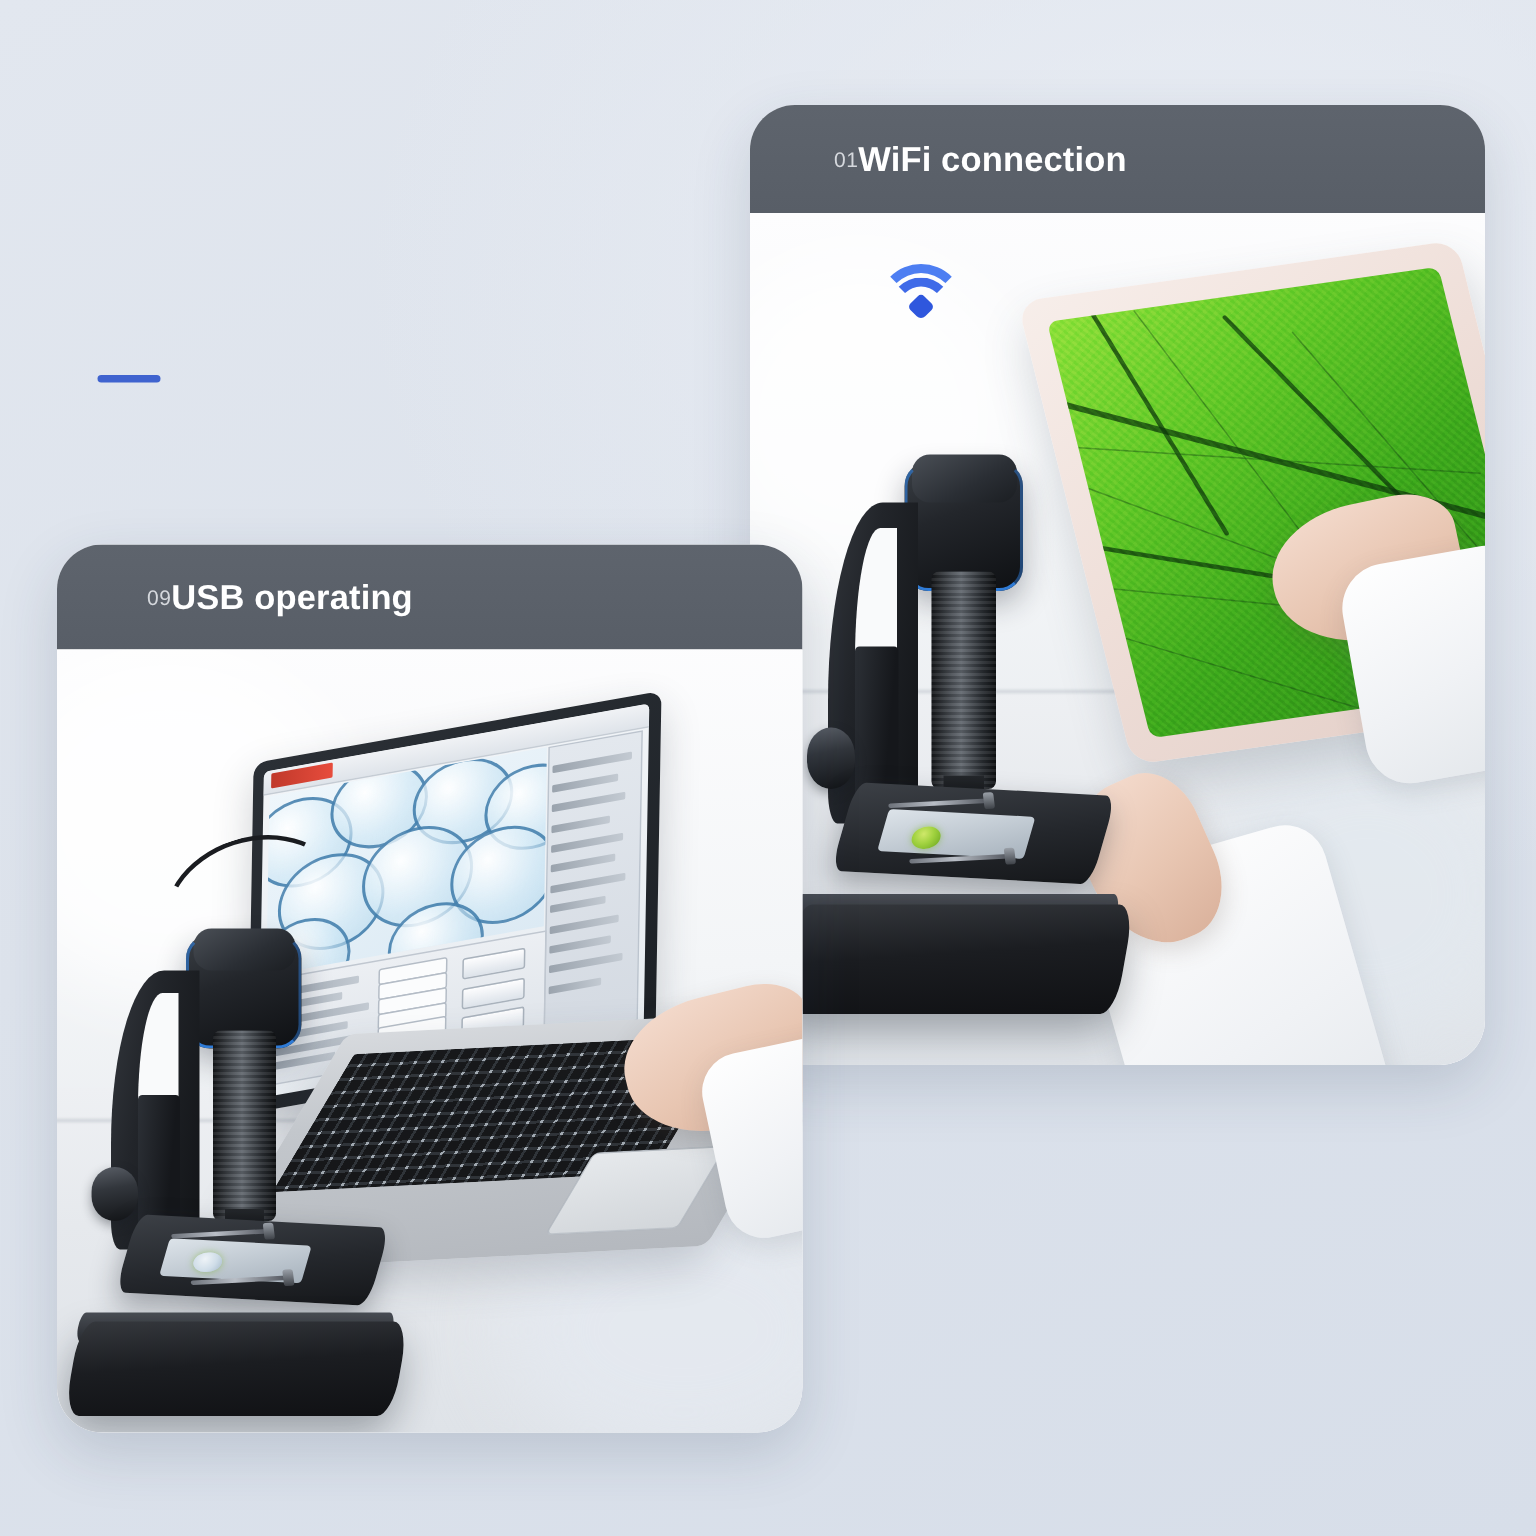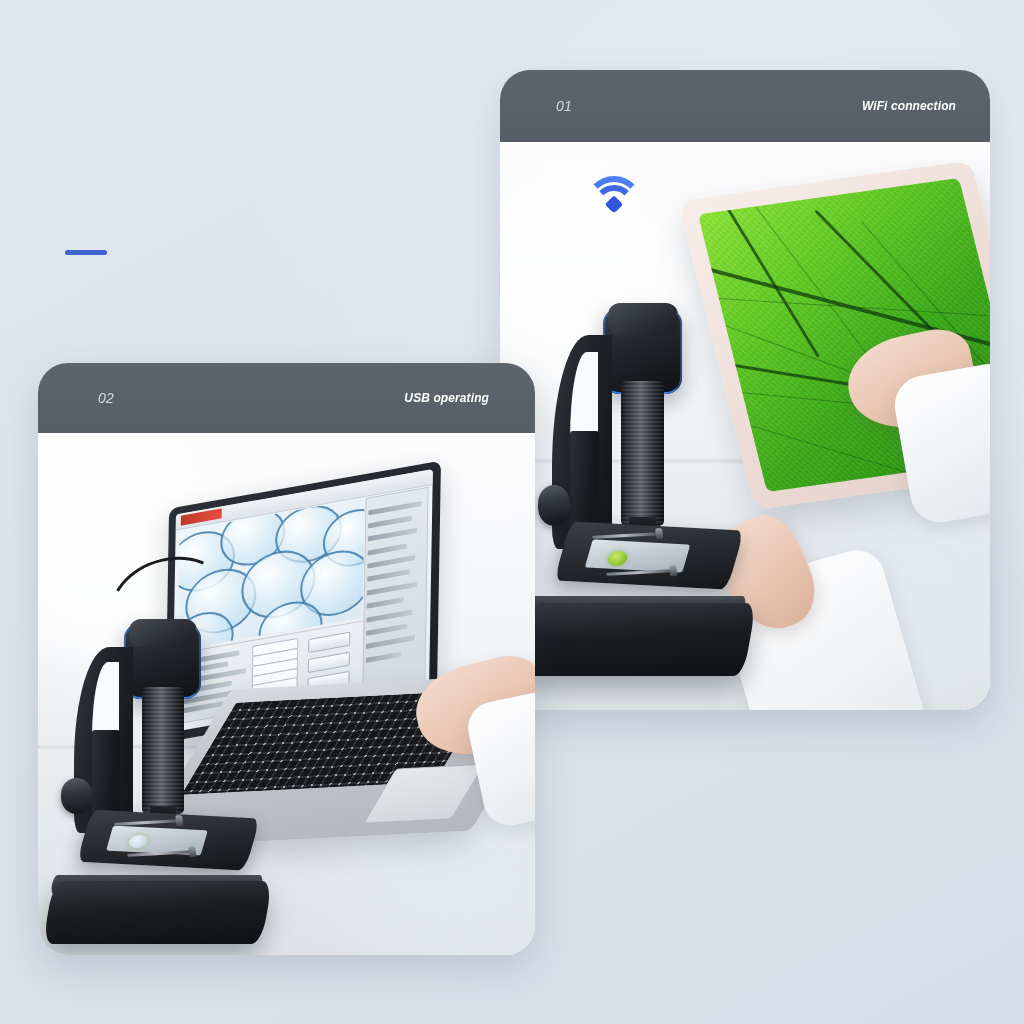--- a/index.html
+++ b/index.html
@@ -56,34 +56,32 @@
   }
   .card-01 { left: 500px; top: 70px;  width: 490px; height: 640px; }
   .card-02 { left: 38px;  top: 363px; width: 497px; height: 592px; }
 
   .card-header {
     position: relative;
     height: 72px;
     background: linear-gradient(180deg, #5e646d 0%, #585e67 100%);
     display: flex;
     align-items: center;
-    justify-content: space-between;
     padding: 0 34px 0 56px;
     box-sizing: border-box;
-    font-style: italic;
   }
   .card-02 .card-header { height: 70px; padding-left: 60px; padding-right: 46px; }
   .card-index {
     font-size: 14px;
     font-weight: 400;
     color: #d5d8dd;
     letter-spacing: 0.3px;
   }
   .card-title {
-    font-size: 12px;
+    font-size: 23px;
     font-weight: 700;
     color: #ffffff;
     letter-spacing: 0.1px;
   }
   .card-photo {
     position: relative;
     width: 100%;
     height: calc(100% - 72px);
     overflow: hidden;
     background: #fbfbfc;
@@ -477,21 +475,21 @@
           <div class="ms-specimen"></div>
           <div class="ms-base-top"></div>
           <div class="ms-base"></div>
         </div>
       </div>
     </div>
   </div>
 
   <div class="card card-02">
     <div class="card-header">
-      <span class="card-index">02</span>
+      <span class="card-index">09</span>
       <span class="card-title">USB operating</span>
     </div>
     <div class="card-photo">
       <div class="scene">
         <div class="wall"></div>
         <div class="desk"></div>
         <div class="desk-edge" style="top:60%"></div>
         <div class="blob" style="left:-10%;top:0%;width:50%;height:44%;background:rgba(255,255,255,0.8)"></div>
         <div class="blob" style="right:-8%;bottom:-4%;width:48%;height:34%;background:rgba(228,233,240,0.85)"></div>
 

